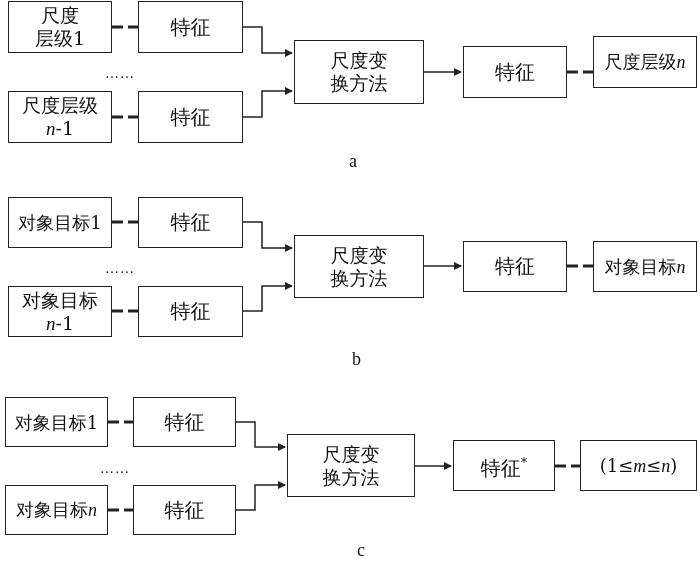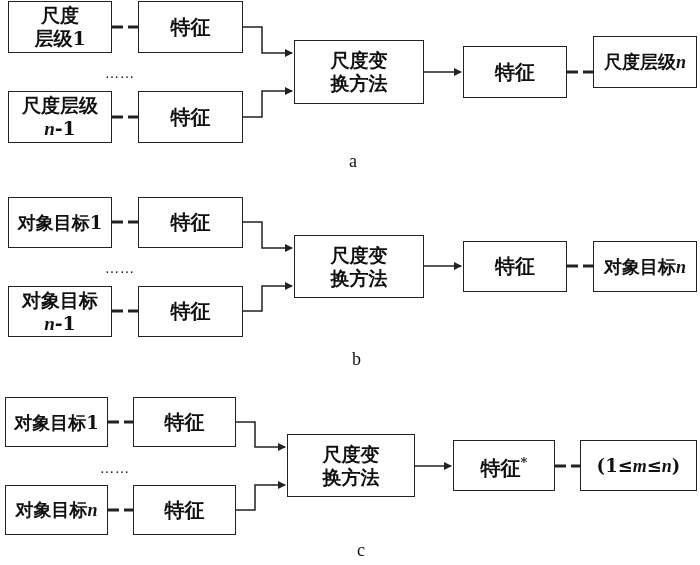--- a/index.html
+++ b/index.html
@@ -1,21 +1,21 @@
 <!DOCTYPE html>
 <html><head>
 <meta charset="utf-8">
 <style>
   html, body { margin: 0; padding: 0; background: #ffffff; }
   body { width: 700px; height: 565px; position: relative; overflow: hidden;
          font-family: "DejaVu Serif", "Liberation Serif", serif; color: #111; }
   .box { position: absolute; box-sizing: border-box; border: 1.5px solid #222;
          background: #fff; display: flex; flex-direction: column;
          align-items: center; justify-content: center; text-align: center;
-         font-size: 19px; line-height: 23px; font-weight: bold; }
+         font-size: 19px; line-height: 23px; }
   .box .l1, .box .l2 { display: block; white-space: nowrap; }
   .feat { font-size: 20px; }
   .sm { font-size: 18px; }
   i.v { font-style: italic; font-family: "Liberation Serif", serif; }
   .panel-label { position: absolute; font-size: 18px; font-family: "Liberation Serif", serif; }
   .dots { position: absolute; font-size: 14px; letter-spacing: 1px; font-family: "Liberation Serif", serif; }
   svg.wires { position: absolute; left: 0; top: 0; }
 </style>
 </head>
 <body>

